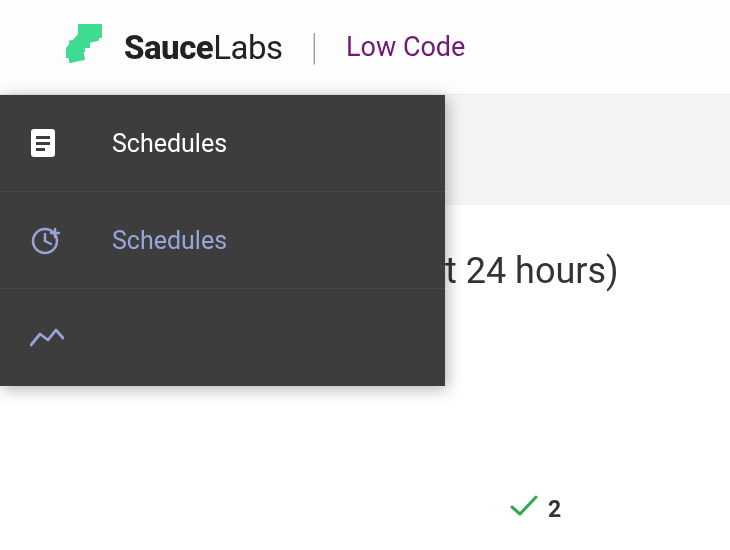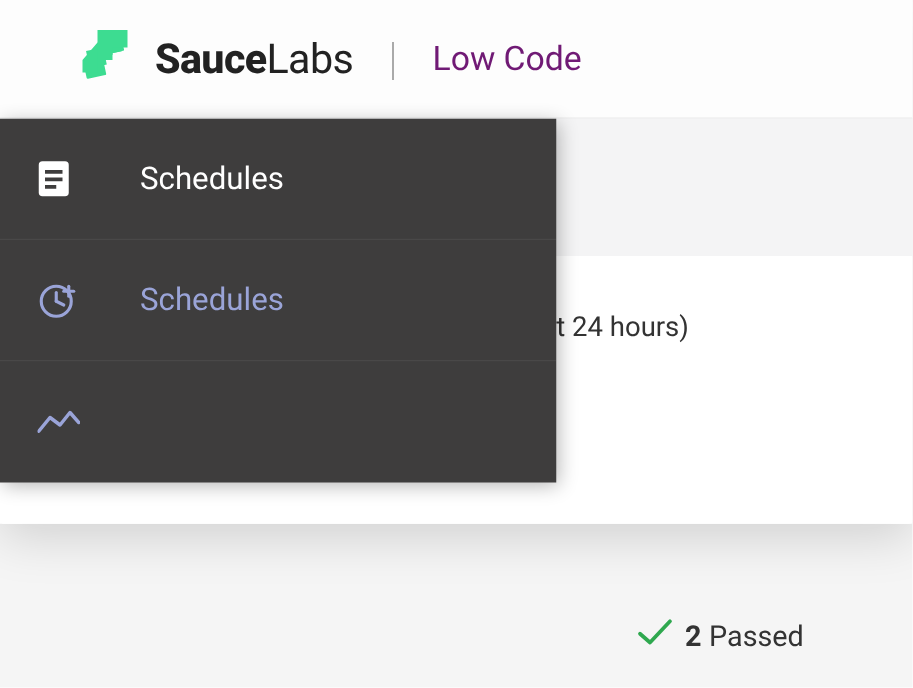--- a/index.html
+++ b/index.html
@@ -7,21 +7,21 @@
       font-family: -apple-system, BlinkMacSystemFont, "Segoe UI", Roboto, "Helvetica Neue", Arial, sans-serif;
       background: #f5f5f5;
       width: 730px;
       height: 550px;
       overflow: hidden;
       position: relative;
     }
     .app-window {
       background: #fff;
       width: 730px;
-      height: 419px;
+      height: 550px;
       position: relative;
       box-shadow: 0 10px 40px rgba(0,0,0,0.15);
       border-radius: 3px;
     }
     
     .topbar {
       height: 95px;
       background: #fdfdfd;
       border-bottom: 1px solid #eaeaea;
       display: flex;
@@ -68,21 +68,21 @@
     .bg-main {
       position: absolute;
       top: 110px;
       left: 0; right: 0; bottom: 0;
       background: #fff;
     }
     .bg-text {
       position: absolute;
       top: 155px;
       left: 445px;
-      font-size: 22px;
+      font-size: 36px;
       color: #333;
       font-weight: 400;
     }
     .bg-passed {
       position: absolute;
       top: 400px;
       left: 510px;
       display: flex;
       align-items: center;
       font-size: 23px;
@@ -169,21 +169,20 @@
     <div class="bg-strip"></div>
     <div class="bg-main"></div>
     <div class="bg-text">t 24 hours)</div>
     <div class="bg-passed">
       <span class="check">
         <svg width="28" height="22" viewBox="0 0 28 22">
           <polyline points="2,12 10,19 26,2" fill="none" stroke="#2FA84F" stroke-width="3" stroke-linecap="round" stroke-linejoin="round"></polyline>
         </svg>
       </span>
       <span class="num">2</span>
-      <span>Passed</span>
     </div>
   </div>
 
   <div class="sidenav">
 
     <div class="sidenav-item projects">
       <span class="sidenav-icon">
         <svg width="26" height="30" viewBox="0 0 26 30">
           <rect x="1" y="1" width="24" height="28" rx="3" fill="#fff"></rect>
           <rect x="6" y="8" width="14" height="3" fill="#3e3d3d"></rect>

